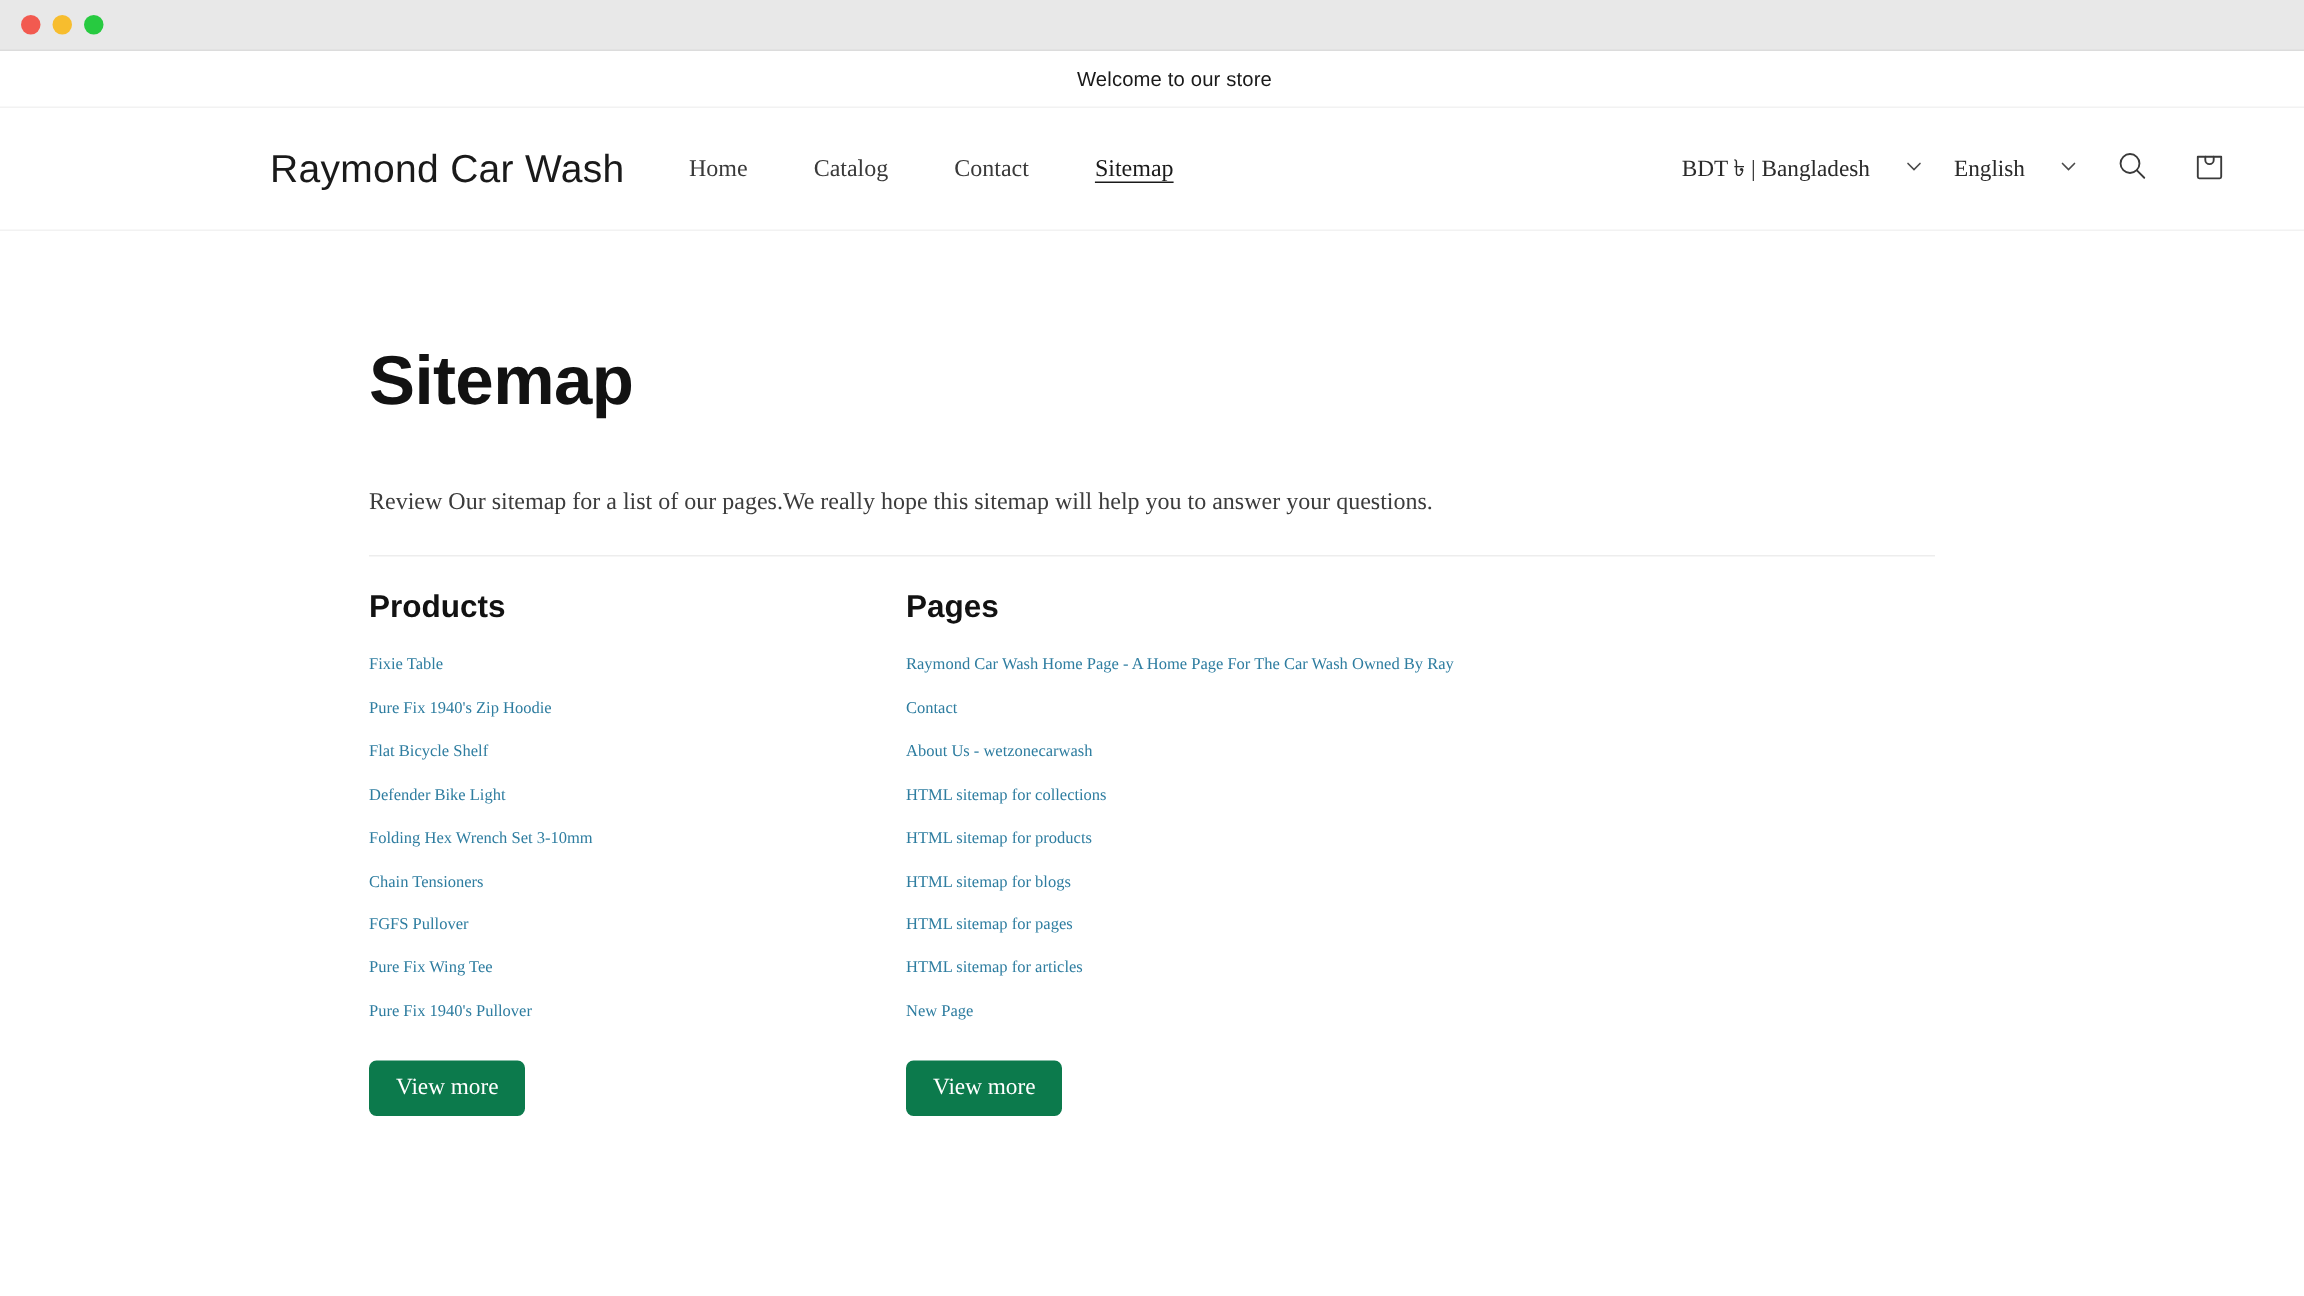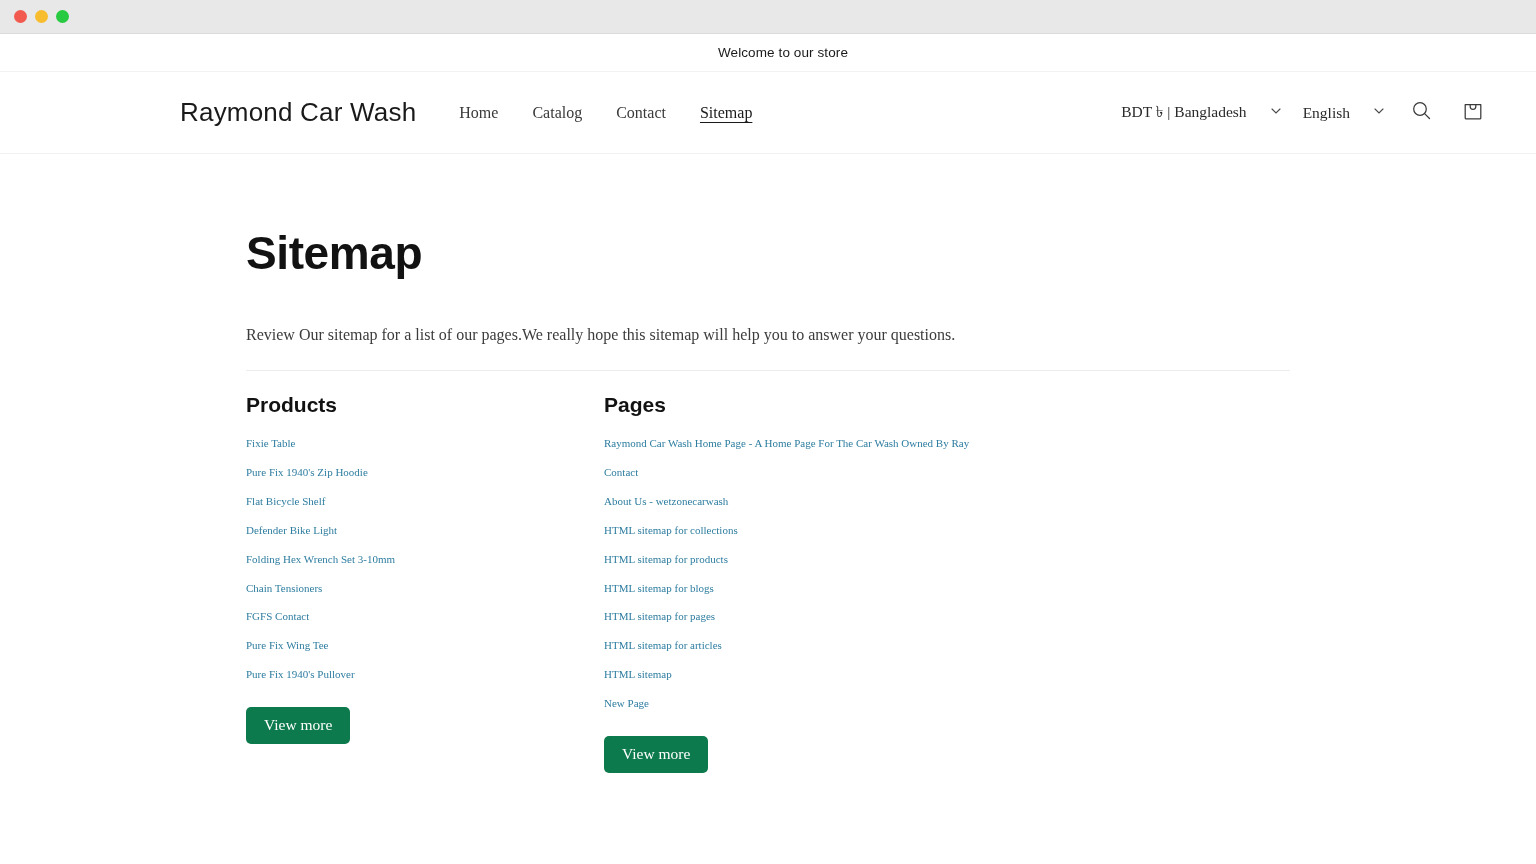--- a/index.html
+++ b/index.html
@@ -53,21 +53,21 @@
   .logo {
     font-family: "Liberation Sans", sans-serif;
     font-size: 26px;
     color: #1a1a1a;
     letter-spacing: .2px;
     white-space: nowrap;
     text-decoration: none;
   }
   .main-nav {
     display: flex; align-items: center;
-    gap: 34px;
+    gap: 44px;
     margin-left: 43px;
   }
   .nav-link {
     font-family: "Liberation Serif", serif;
     font-size: 16px;
     color: #3a3a3a;
     text-decoration: none;
     white-space: nowrap;
   }
   .nav-link.active { text-decoration: underline; text-underline-offset: 4px; color: #1a1a1a; }
@@ -232,39 +232,38 @@
 
       <section class="sitemap-col products">
         <h2 class="col-title">Products</h2>
         <ul class="link-list">
           <li><a href="#" class="sitemap-link">Fixie Table</a></li>
           <li><a href="#" class="sitemap-link">Pure Fix 1940's Zip Hoodie</a></li>
           <li><a href="#" class="sitemap-link">Flat Bicycle Shelf</a></li>
           <li><a href="#" class="sitemap-link">Defender Bike Light</a></li>
           <li><a href="#" class="sitemap-link">Folding Hex Wrench Set 3-10mm</a></li>
           <li><a href="#" class="sitemap-link">Chain Tensioners</a></li>
-          <li><a href="#" class="sitemap-link">FGFS Contact</a></li>
+          <li><a href="#" class="sitemap-link">FGFS Pullover</a></li>
           <li><a href="#" class="sitemap-link">Pure Fix Wing Tee</a></li>
           <li><a href="#" class="sitemap-link">Pure Fix 1940's Pullover</a></li>
         </ul>
         <button class="view-more-btn">View more</button>
       </section>
 
       <section class="sitemap-col pages">
         <h2 class="col-title">Pages</h2>
         <ul class="link-list">
           <li><a href="#" class="sitemap-link">Raymond Car Wash Home Page - A Home Page For The Car Wash Owned By Ray</a></li>
           <li><a href="#" class="sitemap-link">Contact</a></li>
           <li><a href="#" class="sitemap-link">About Us - wetzonecarwash</a></li>
           <li><a href="#" class="sitemap-link">HTML sitemap for collections</a></li>
           <li><a href="#" class="sitemap-link">HTML sitemap for products</a></li>
           <li><a href="#" class="sitemap-link">HTML sitemap for blogs</a></li>
           <li><a href="#" class="sitemap-link">HTML sitemap for pages</a></li>
           <li><a href="#" class="sitemap-link">HTML sitemap for articles</a></li>
-          <li><a href="#" class="sitemap-link">HTML sitemap</a></li>
           <li><a href="#" class="sitemap-link">New Page</a></li>
         </ul>
         <button class="view-more-btn">View more</button>
       </section>
 
     </div>
   </div>
 </main>
 
 </body></html>

